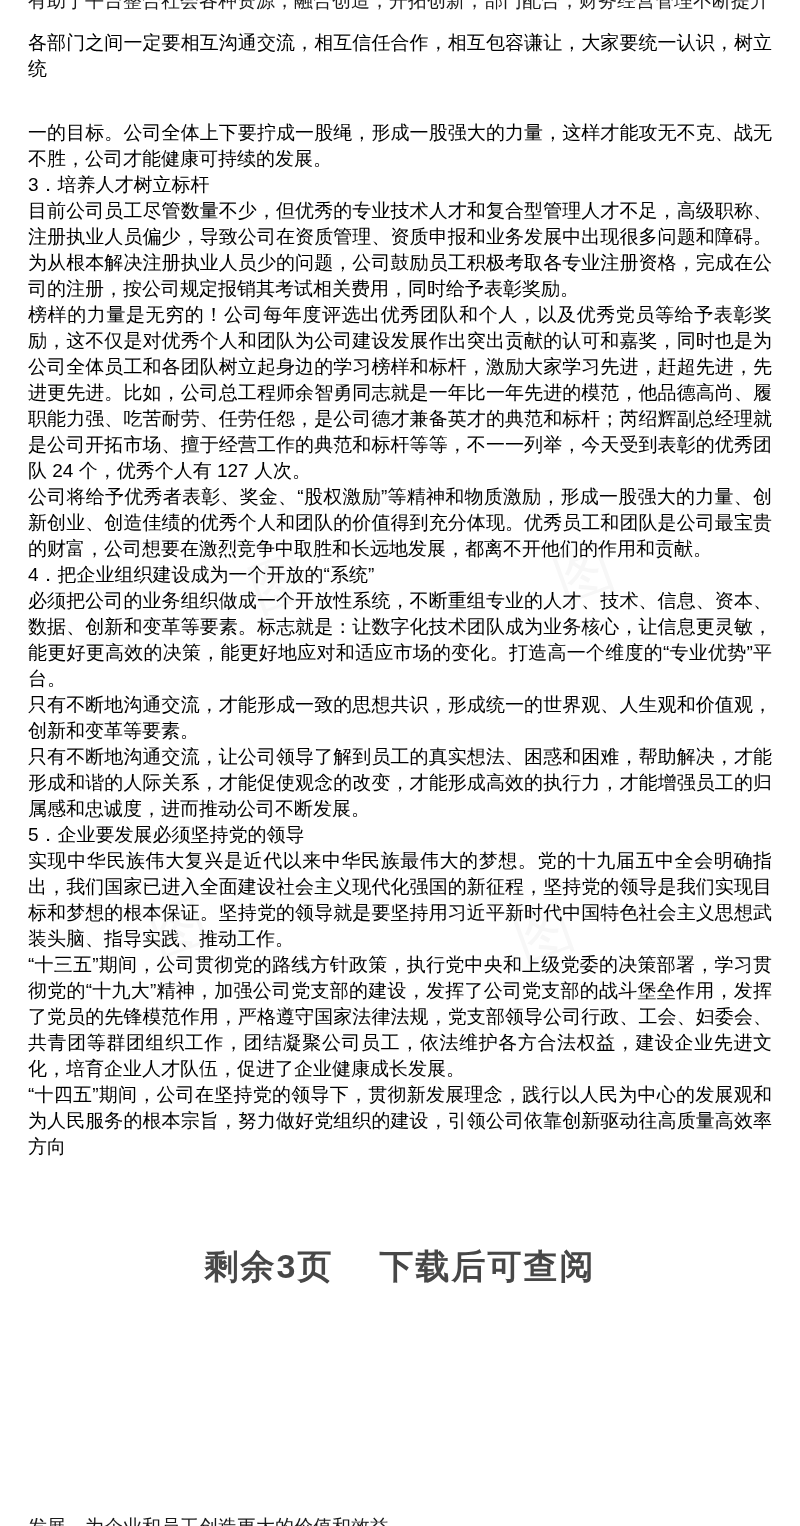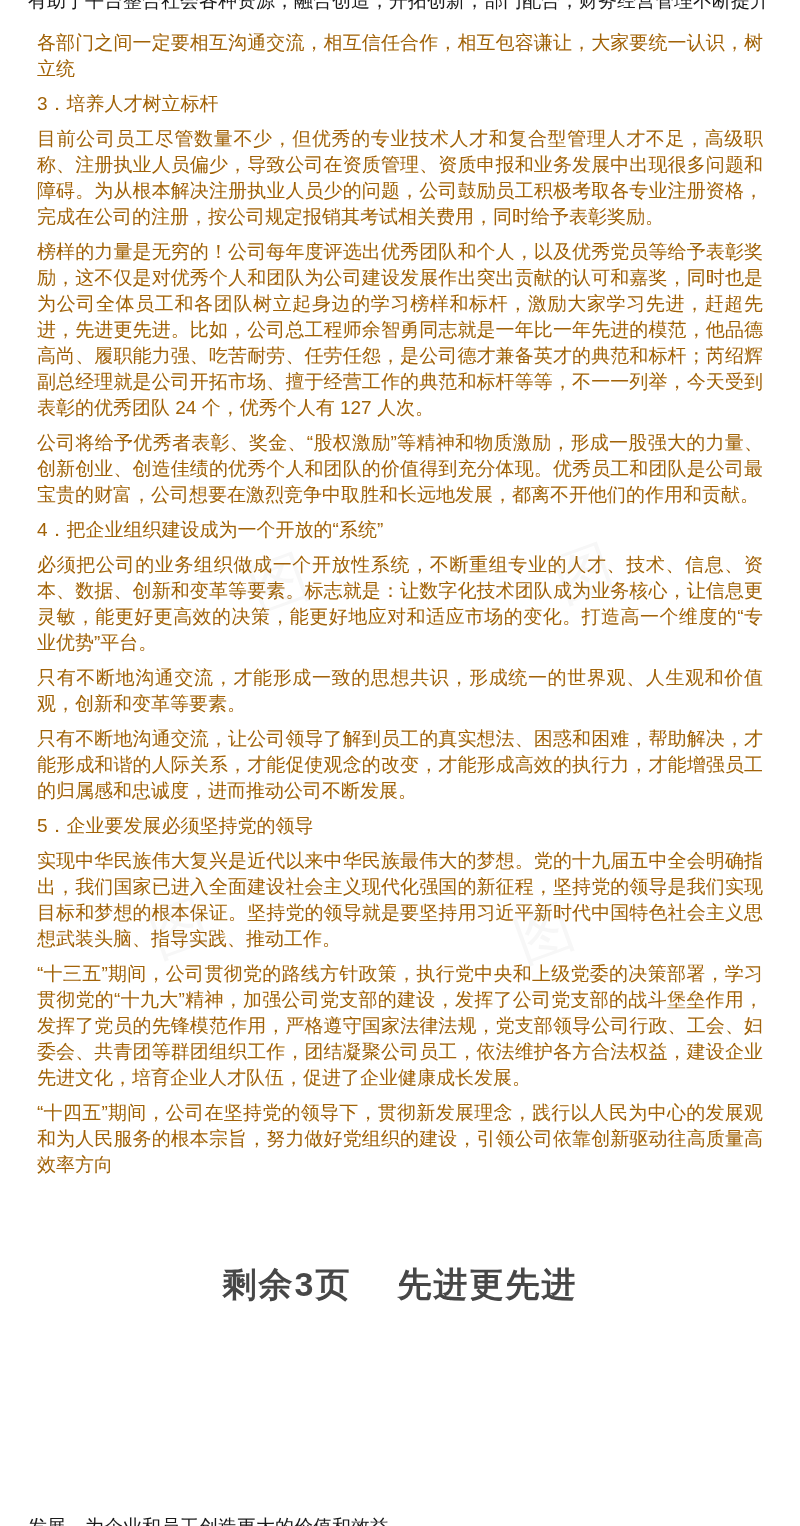--- a/index.html
+++ b/index.html
@@ -12,25 +12,25 @@
     overflow:hidden;
     font-family:"Liberation Sans","DejaVu Sans",sans-serif;
     color:#161616;
   }
   .content{padding:0 28px;}
   
   .clip-top{height:14px;overflow:hidden;}
   .clip-top span{display:block;margin-top:-12px;font-size:19px;line-height:26px;color:#1a1a1a;}
   .doc-body{margin-top:16px;}
   .para{
-    margin:9px;
+    margin:0;
     font-size:19px;
     line-height:26px;
     text-align:justify;
-    color:#a16207;
+    color:#000000;
     word-break:break-all;
   }
   .gap-before{margin-top:38px;}
   .footer{
     margin-top:84px;
     text-align:center;
     font-weight:bold;
     font-size:34px;
     color:#474747;
     letter-spacing:2px;
@@ -60,36 +60,37 @@
 <div class="page">
 
   <div class="content">
 
     <div class="clip-top">
       <span>有助于平台整合社会各种资源，融合创造，开拓创新，部门配合，财务经营管理不断提升进步。</span>
     </div>
 
     <div class="doc-body">
         <p class="para">各部门之间一定要相互沟通交流，相互信任合作，相互包容谦让，大家要统一认识，树立统</p>
+        <p class="para gap-before">一的目标。公司全体上下要拧成一股绳，形成一股强大的力量，这样才能攻无不克、战无不胜，公司才能健康可持续的发展。</p>
         <p class="para">3．培养人才树立标杆</p>
         <p class="para">目前公司员工尽管数量不少，但优秀的专业技术人才和复合型管理人才不足，高级职称、注册执业人员偏少，导致公司在资质管理、资质申报和业务发展中出现很多问题和障碍。为从根本解决注册执业人员少的问题，公司鼓励员工积极考取各专业注册资格，完成在公司的注册，按公司规定报销其考试相关费用，同时给予表彰奖励。</p>
         <p class="para">榜样的力量是无穷的！公司每年度评选出优秀团队和个人，以及优秀党员等给予表彰奖励，这不仅是对优秀个人和团队为公司建设发展作出突出贡献的认可和嘉奖，同时也是为公司全体员工和各团队树立起身边的学习榜样和标杆，激励大家学习先进，赶超先进，先进更先进。比如，公司总工程师余智勇同志就是一年比一年先进的模范，他品德高尚、履职能力强、吃苦耐劳、任劳任怨，是公司德才兼备英才的典范和标杆；芮绍辉副总经理就是公司开拓市场、擅于经营工作的典范和标杆等等，不一一列举，今天受到表彰的优秀团队 24 个，优秀个人有 127 人次。</p>
         <p class="para">公司将给予优秀者表彰、奖金、“股权激励”等精神和物质激励，形成一股强大的力量、创新创业、创造佳绩的优秀个人和团队的价值得到充分体现。优秀员工和团队是公司最宝贵的财富，公司想要在激烈竞争中取胜和长远地发展，都离不开他们的作用和贡献。</p>
         <p class="para">4．把企业组织建设成为一个开放的“系统”</p>
         <p class="para">必须把公司的业务组织做成一个开放性系统，不断重组专业的人才、技术、信息、资本、数据、创新和变革等要素。标志就是：让数字化技术团队成为业务核心，让信息更灵敏，能更好更高效的决策，能更好地应对和适应市场的变化。打造高一个维度的“专业优势”平台。</p>
         <p class="para">只有不断地沟通交流，才能形成一致的思想共识，形成统一的世界观、人生观和价值观，创新和变革等要素。</p>
         <p class="para">只有不断地沟通交流，让公司领导了解到员工的真实想法、困惑和困难，帮助解决，才能形成和谐的人际关系，才能促使观念的改变，才能形成高效的执行力，才能增强员工的归属感和忠诚度，进而推动公司不断发展。</p>
         <p class="para">5．企业要发展必须坚持党的领导</p>
         <p class="para">实现中华民族伟大复兴是近代以来中华民族最伟大的梦想。党的十九届五中全会明确指出，我们国家已进入全面建设社会主义现代化强国的新征程，坚持党的领导是我们实现目标和梦想的根本保证。坚持党的领导就是要坚持用习近平新时代中国特色社会主义思想武装头脑、指导实践、推动工作。</p>
         <p class="para">“十三五”期间，公司贯彻党的路线方针政策，执行党中央和上级党委的决策部署，学习贯彻党的“十九大”精神，加强公司党支部的建设，发挥了公司党支部的战斗堡垒作用，发挥了党员的先锋模范作用，严格遵守国家法律法规，党支部领导公司行政、工会、妇委会、共青团等群团组织工作，团结凝聚公司员工，依法维护各方合法权益，建设企业先进文化，培育企业人才队伍，促进了企业健康成长发展。</p>
         <p class="para">“十四五”期间，公司在坚持党的领导下，贯彻新发展理念，践行以人民为中心的发展观和为人民服务的根本宗旨，努力做好党组织的建设，引领公司依靠创新驱动往高质量高效率方向</p>
       </div>
 
     <div class="footer">
-      <span>剩余3页</span><span class="gap"></span><span>先进更先进</span>
+      <span>剩余3页</span><span class="gap"></span><span>下载后可查阅</span>
     </div>
 
   </div>
 
   <div class="clip-bottom">
     <span>发展，为企业和员工创造更大的价值和效益。</span>
   </div>
 
 <div class="watermark" style="left: 250px; top: 545px;">图</div>
     <div class="watermark" style="left: 555px; top: 535px;">图</div>

